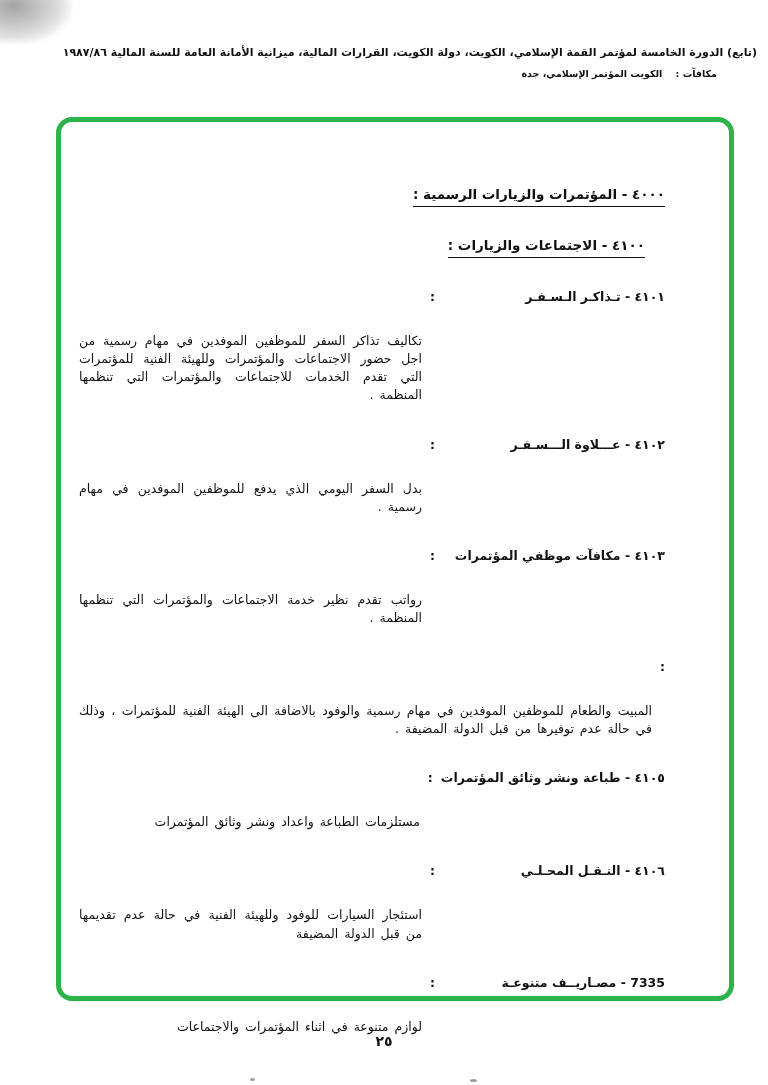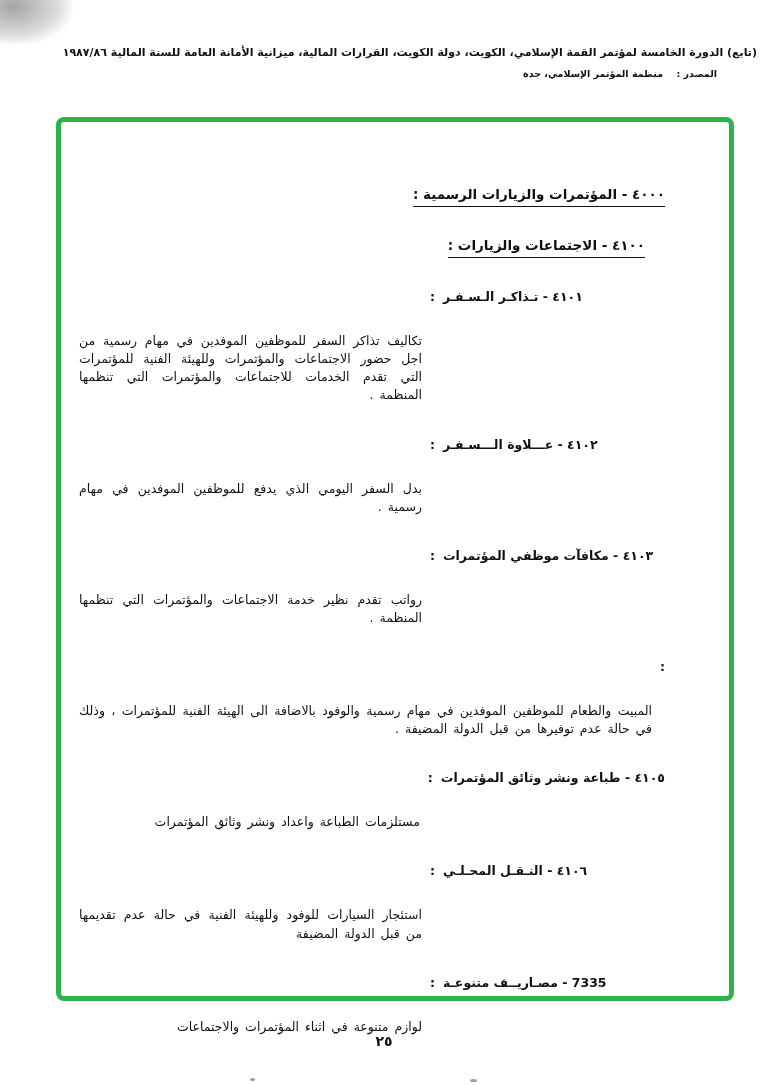--- a/index.html
+++ b/index.html
@@ -61,21 +61,21 @@
   .header-line2 .src-label { margin-left: 10px; }
 
   
   .green-frame {
     position: absolute;
     left: 56px;
     top: 117px;
     width: 678px;
     height: 884px;
     border: 5px solid var(--frame-green);
-    border-radius: 8px;
+    border-radius: 16px;
     box-sizing: border-box;
     background: #ffffff;
   }
 
   .content {
     direction: rtl;
     padding: 62px 64px 0 18px;
   }
 
   .section-title-wrap, .subsection-title-wrap {
@@ -99,21 +99,21 @@
   .item-row {
     display: flex;
     direction: rtl;
     align-items: flex-start;
     column-gap: 8px;
     margin-bottom: 31px;
   }
   .item-label {
     flex: 0 0 auto;
     min-width: 222px;
-    text-align: left;
+    text-align: right;
     font-size: 12.5px;
     font-weight: 700;
     white-space: nowrap;
     line-height: 1.45;
   }
   .item-sep {
     flex: 0 0 auto;
     font-size: 12.5px;
     font-weight: 700;
     line-height: 1.45;
@@ -145,22 +145,22 @@
 
 <div class="page" style="--frame-green: #2cb34a;">
 
   <div class="smudge"></div>
   <div class="speck s1"></div>
   <div class="speck s2"></div>
 
   <header class="doc-header">
     <div class="header-line1">(تابع) الدورة الخامسة لمؤتمر القمة الإسلامي، الكويت، دولة الكويت، القرارات المالية، ميزانية الأمانة العامة للسنة المالية ١٩٨٧/٨٦</div>
     <div class="header-line2">
-      <span class="src-label">المصدر :</span>
-      <span class="src-value">منظمة المؤتمر الإسلامي، جدة</span>
+      <span class="src-label">مكافآت :</span>
+      <span class="src-value">الكويت المؤتمر الإسلامي، جدة</span>
     </div>
   </header>
 
   <div class="green-frame">
     <div class="content">
 
       <div class="section-title-wrap">
         <h2 class="section-title">٤٠٠٠ - المؤتمرات والزيارات الرسمية :</h2>
       </div>
 

